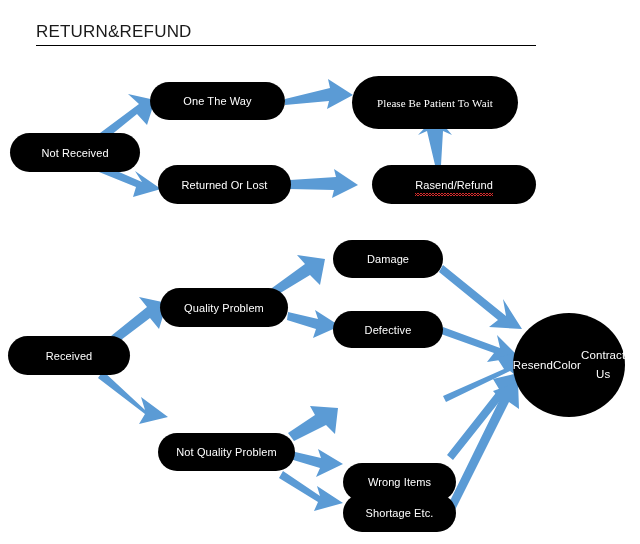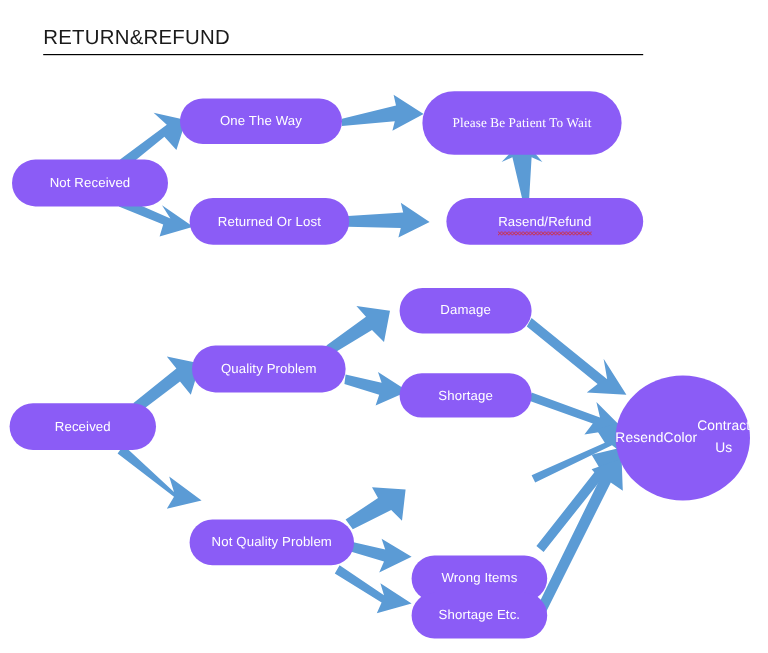--- a/index.html
+++ b/index.html
@@ -46,21 +46,21 @@
     position: absolute;
     left: 0;
     top: 0;
     width: 640px;
     height: 544px;
   }
   
   .node {
     position: absolute;
     box-sizing: border-box;
-    background: #8b5cf6;
+    background: #000000;
     color: #ffffff;
     display: flex;
     align-items: center;
     justify-content: center;
     text-align: center;
     font-family: "Liberation Sans", sans-serif;
     font-size: 11px;
     line-height: 14px;
     letter-spacing: 0.1px;
     border-radius: 999px;
@@ -167,21 +167,21 @@
 
   <div class="node" style="left:158px; top:433px; width:137px; height:38px;">
     <span>Not Quality Problem</span>
   </div>
 
   <div class="node" style="left:333px; top:240px; width:110px; height:38px;">
     <span>Damage</span>
   </div>
 
   <div class="node" style="left:333px; top:311px; width:110px; height:37px;">
-    <span>Shortage</span>
+    <span>Defective</span>
   </div>
 
 
   <div class="node" style="left:343px; top:443px; width:113px; height:38px;margin-top:20px;">
     <span>Wrong Items</span>
   </div>
 
   <div class="node" style="left:343px; top:494px; width:113px; height:38px;">
     <span>Shortage Etc.</span>
   </div>

